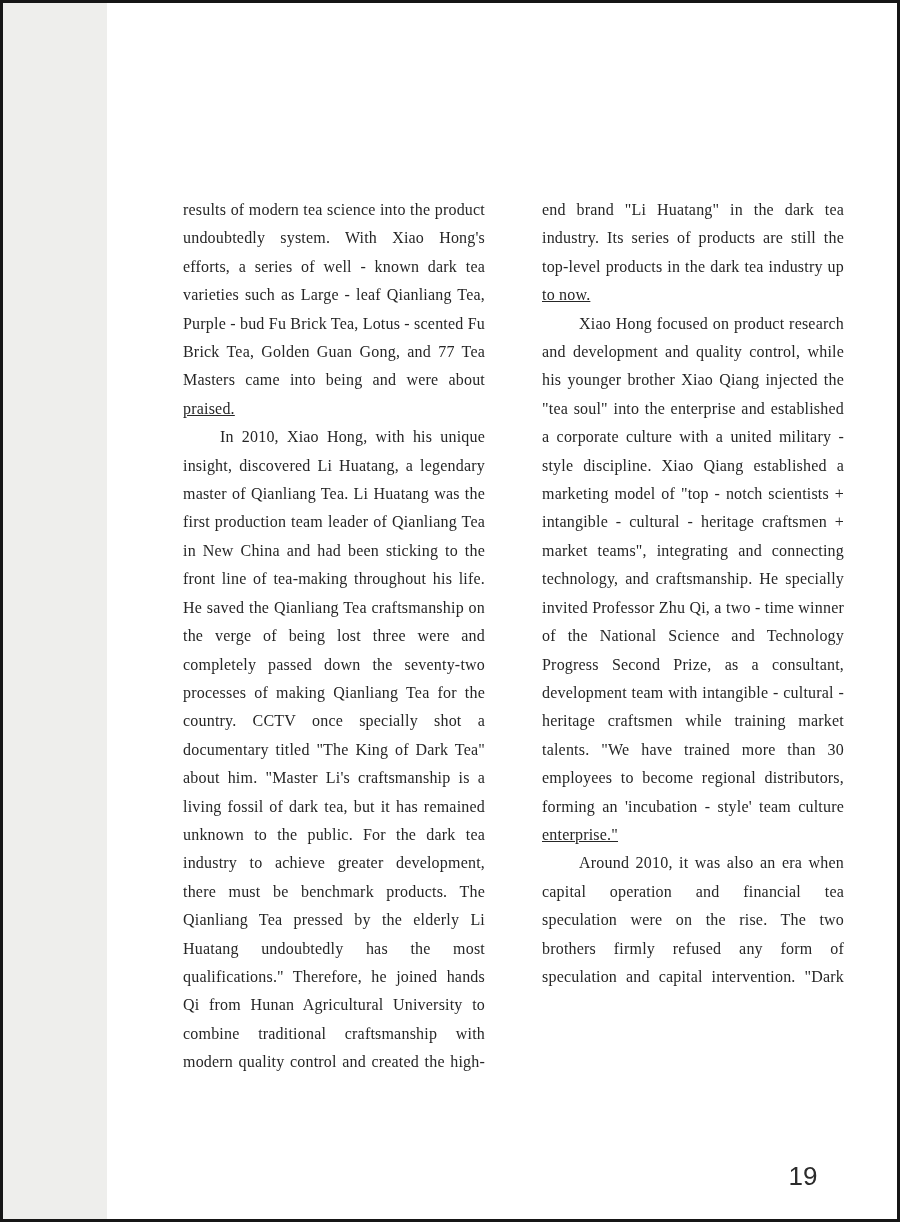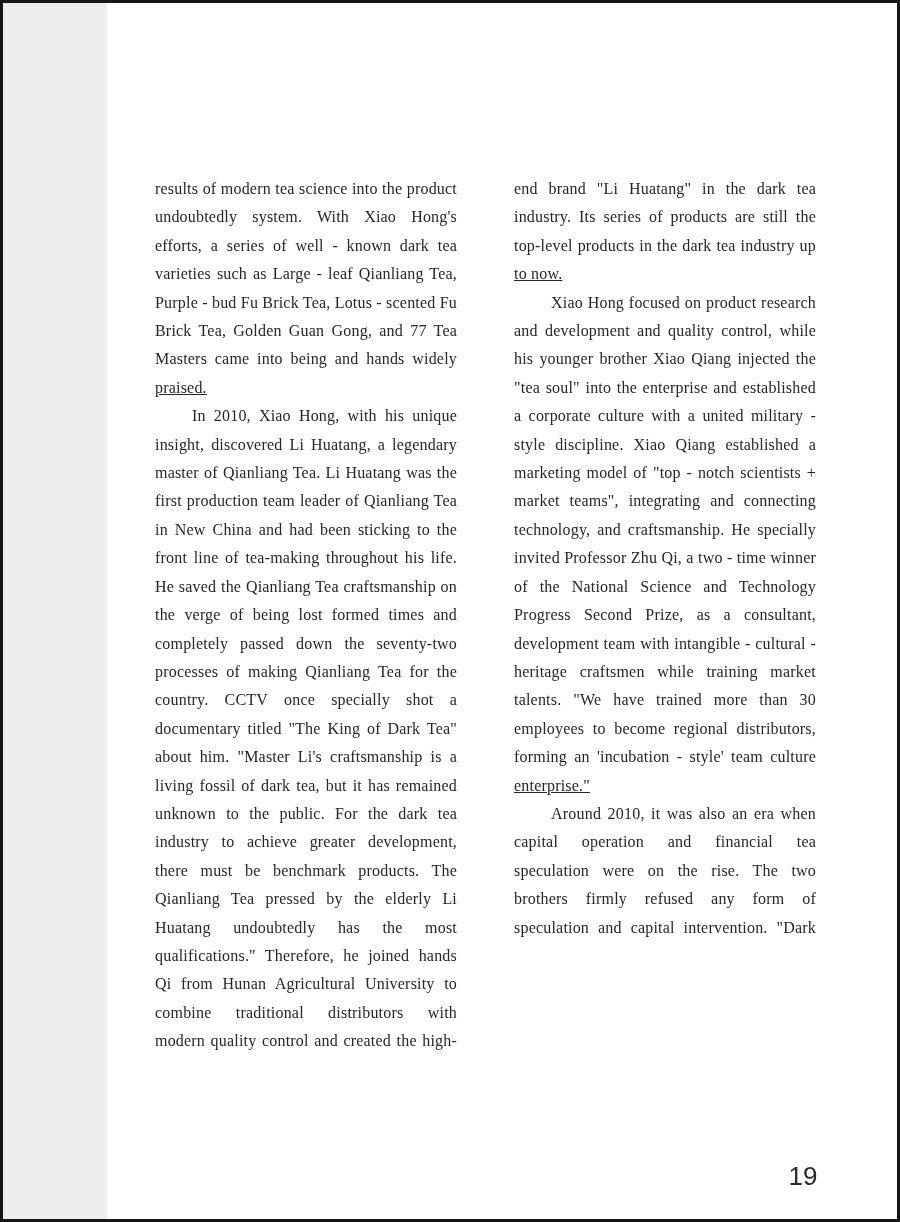--- a/index.html
+++ b/index.html
@@ -17,26 +17,27 @@
     overflow: hidden;
   }
   .margin-strip {
     position: absolute;
     left: 0; top: 0; bottom: 0;
     width: 104px;
     background: #eeeeec;
   }
   .col {
     position: absolute;
-    top: 172px;
+    top: 193px;
     width: 302px;
     font-size: 16px;
     line-height: 28.42px;
     letter-spacing: 0.2px;
     color: #262626;
+    margin-left: 28px;
   }
   .col-left  { left: 152px; }
   .col-right { left: 511px; }
   .line {
     text-align: justify;
     text-align-last: justify;
     height: 28.42px;
     overflow: visible;
   }
   .line.end { text-align-last: left; text-decoration: underline; }
@@ -57,59 +58,60 @@
 <div class="page">
   <div class="margin-strip"></div>
 
   <div class="col col-left">
       <div class="line">results of modern tea science into the product</div>
       <div class="line">undoubtedly system. With Xiao Hong's</div>
       <div class="line">efforts, a series of well - known dark tea</div>
       <div class="line">varieties such as Large - leaf Qianliang Tea,</div>
       <div class="line">Purple - bud Fu Brick Tea, Lotus - scented Fu</div>
       <div class="line">Brick Tea, Golden Guan Gong, and 77 Tea</div>
-      <div class="line">Masters came into being and hands widely</div>
+      <div class="line">Masters came into being and were about</div>
       <div class="line end">praised.</div>
       <div class="line indent">In 2010, Xiao Hong, with his unique</div>
       <div class="line">insight, discovered Li Huatang, a legendary</div>
       <div class="line">master of Qianliang Tea. Li Huatang was the</div>
       <div class="line">first production team leader of Qianliang Tea</div>
       <div class="line">in New China and had been sticking to the</div>
       <div class="line">front line of tea-making throughout his life.</div>
       <div class="line">He saved the Qianliang Tea craftsmanship on</div>
-      <div class="line">the verge of being lost formed times and</div>
+      <div class="line">the verge of being lost three were and</div>
       <div class="line">completely passed down the seventy-two</div>
       <div class="line">processes of making Qianliang Tea for the</div>
       <div class="line">country. CCTV once specially shot a</div>
       <div class="line">documentary titled "The King of Dark Tea"</div>
       <div class="line">about him. "Master Li's craftsmanship is a</div>
       <div class="line">living fossil of dark tea, but it has remained</div>
       <div class="line">unknown to the public. For the dark tea</div>
       <div class="line">industry to achieve greater development,</div>
       <div class="line">there must be benchmark products. The</div>
       <div class="line">Qianliang Tea pressed by the elderly Li</div>
       <div class="line">Huatang undoubtedly has the most</div>
       <div class="line">qualifications." Therefore, he joined hands</div>
       <div class="line">Qi from Hunan Agricultural University to</div>
-      <div class="line">combine traditional distributors with</div>
+      <div class="line">combine traditional craftsmanship with</div>
       <div class="line">modern quality control and created the high-</div>
     </div>
 
   <div class="col col-right">
       <div class="line">end brand "Li Huatang" in the dark tea</div>
       <div class="line">industry. Its series of products are still the</div>
       <div class="line">top-level products in the dark tea industry up</div>
       <div class="line end">to now.</div>
       <div class="line indent">Xiao Hong focused on product research</div>
       <div class="line">and development and quality control, while</div>
       <div class="line">his younger brother Xiao Qiang injected the</div>
       <div class="line">"tea soul" into the enterprise and established</div>
       <div class="line">a corporate culture with a united military -</div>
       <div class="line">style discipline. Xiao Qiang established a</div>
       <div class="line">marketing model of "top - notch scientists +</div>
+      <div class="line">intangible - cultural - heritage craftsmen +</div>
       <div class="line">market teams", integrating and connecting</div>
       <div class="line">technology, and craftsmanship. He specially</div>
       <div class="line">invited Professor Zhu Qi, a two - time winner</div>
       <div class="line">of the National Science and Technology</div>
       <div class="line">Progress Second Prize, as a consultant,</div>
       <div class="line">development team with intangible - cultural -</div>
       <div class="line">heritage craftsmen while training market</div>
       <div class="line">talents. "We have trained more than 30</div>
       <div class="line">employees to become regional distributors,</div>
       <div class="line">forming an 'incubation - style' team culture</div>

